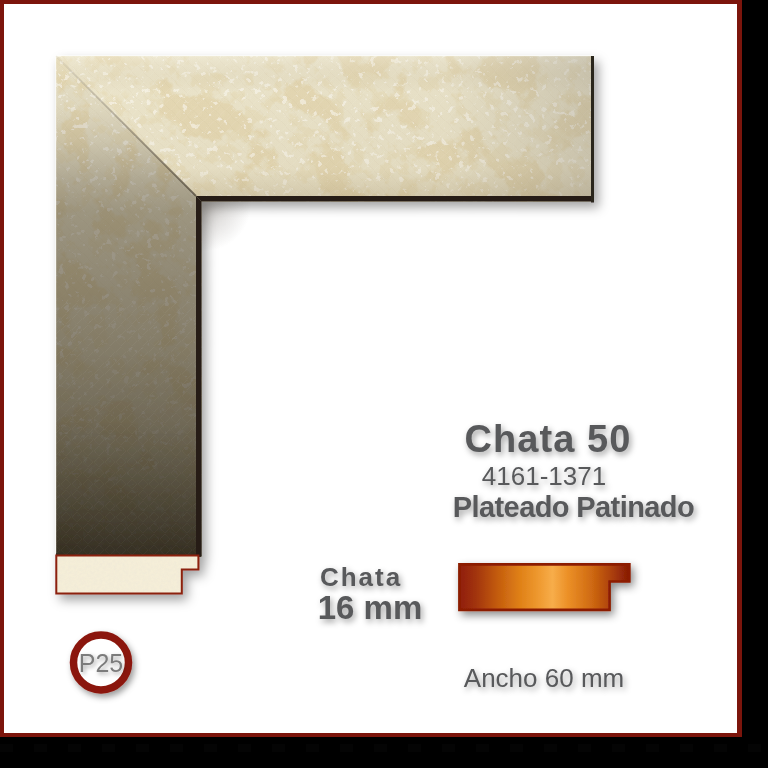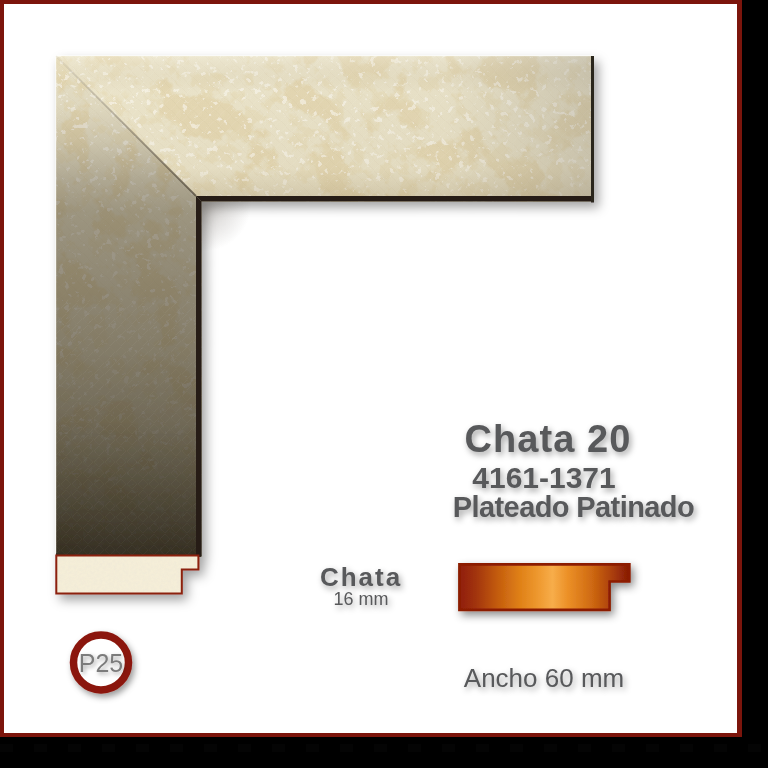--- a/index.html
+++ b/index.html
@@ -153,25 +153,25 @@
   <g filter="url(#oshadow)">
     <polygon points="459.4,564.4 629.4,564.4 629.4,581.5 609.6,581.5 609.6,609.9 459.4,609.9" fill="url(#ograd)" stroke="#8c1d06" stroke-width="2.6" stroke-linejoin="miter"></polygon>
   </g>
 
   <g>
     <circle cx="101" cy="662.5" r="27.5" fill="#fff" stroke="#8b170b" stroke-width="7.5" filter="url(#bshadow)"></circle>
     <text x="101" y="671.5" text-anchor="middle" font-family="Liberation Sans, sans-serif" font-size="25" fill="#7c7c7c" filter="url(#tshadow)">P25</text>
   </g>
 </svg>
 
-<div class="abs txt" style="left:398px;top:418px;width:300px;font-size:38px;font-weight:bold;letter-spacing:1.1px;">Chata 20</div>
+<div class="abs txt" style="left:398px;top:418px;width:300px;font-size:38px;font-weight:bold;letter-spacing:1.1px;">Chata 50</div>
 
-<div class="abs txt" style="left:394px;top:461px;width:300px;font-size:30px;font-weight:700;">4161-1371</div>
+<div class="abs txt" style="left:394px;top:461px;width:300px;font-size:26px;font-weight:400;">4161-1371</div>
 
 <div class="abs txt" style="left:394px;top:491px;width:300px;font-size:29px;font-weight:600;letter-spacing:-0.6px;text-align:right;">Plateado Patinado</div>
 
 <div class="abs txt" style="left:301px;top:562px;width:120px;font-size:26px;font-weight:bold;letter-spacing:2px;">Chata</div>
 
-<div class="abs txt" style="left:301px;top:589px;width:120px;font-size:18px;font-weight:normal;">16 mm</div>
+<div class="abs txt" style="left:310px;top:589px;width:120px;font-size:33px;font-weight:bold;">16 mm</div>
 
 <div class="abs txt" style="left:394px;top:663px;width:300px;font-size:26px;font-weight:400;">Ancho 60 mm</div>
 
 <div class="abs" style="left:0;top:744px;width:768px;height:8px;background:repeating-linear-gradient(90deg,#040404 0 13px,#000 13px 34px);"></div>
 
 </body></html>

